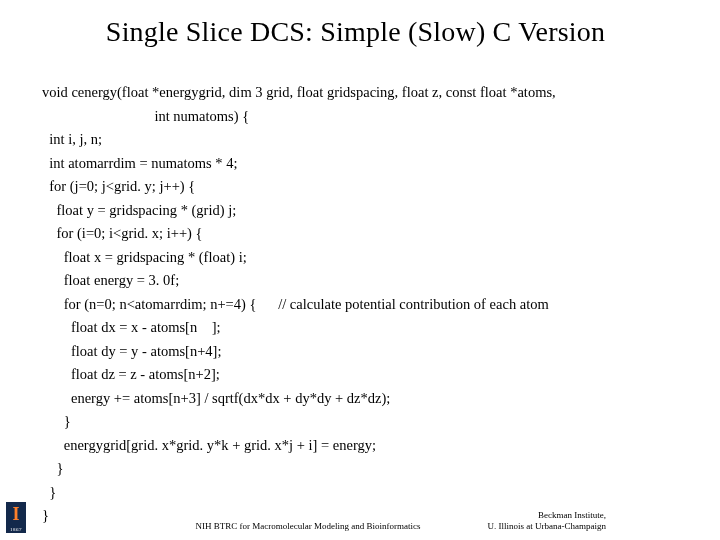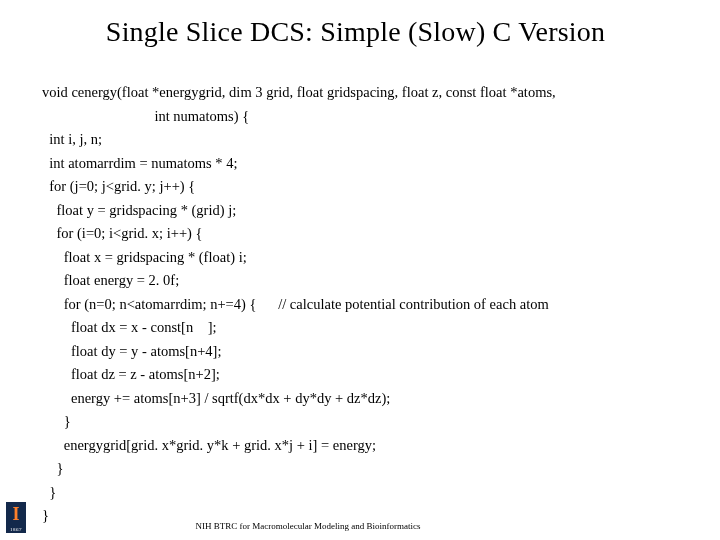--- a/index.html
+++ b/index.html
@@ -102,35 +102,39 @@
 
   <div class="code-block">
 <span>void cenergy(float *energygrid, dim 3 grid, float gridspacing, float z, const float *atoms,</span>
 <span>                               int numatoms) {</span>
 <span>  int i, j, n;</span>
 <span>  int atomarrdim = numatoms * 4;</span>
 <span>  for (j=0; j&lt;grid. y; j++) {</span>
 <span>    float y = gridspacing * (grid) j;</span>
 <span>    for (i=0; i&lt;grid. x; i++) {</span>
 <span>      float x = gridspacing * (float) i;</span>
-<span>      float energy = 2. 0f;</span>
+<span>      float energy = 3. 0f;</span>
 <span>      for (n=0; n&lt;atomarrdim; n+=4) {      // calculate potential contribution of each atom</span>
-<span>        float dx = x - const[n    ];</span>
+<span>        float dx = x - atoms[n    ];</span>
 <span>        float dy = y - atoms[n+4];</span>
 <span>        float dz = z - atoms[n+2];</span>
 <span>        energy += atoms[n+3] / sqrtf(dx*dx + dy*dy + dz*dz);</span>
 <span>      }</span>
 <span>      energygrid[grid. x*grid. y*k + grid. x*j + i] = energy;</span>
 <span>    }</span>
 <span>  }</span>
 <span>}</span></div>
 
   <div class="footer">
     <div class="logo">
       <div class="logo-i"></div>
       <div class="logo-year">1867</div>
     </div>
     <div class="footer-center">
       <div>NIH BTRC for Macromolecular Modeling and Bioinformatics</div>
     </div>
+    <div class="footer-right">
+      <div>Beckman Institute,</div>
+      <div>U. Illinois at Urbana-Champaign</div>
+    </div>
   </div>
 
 </div>
 
 </body></html>

